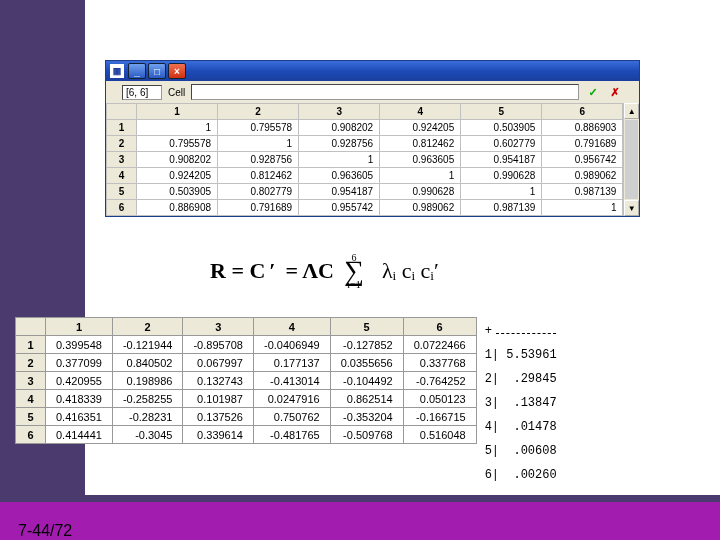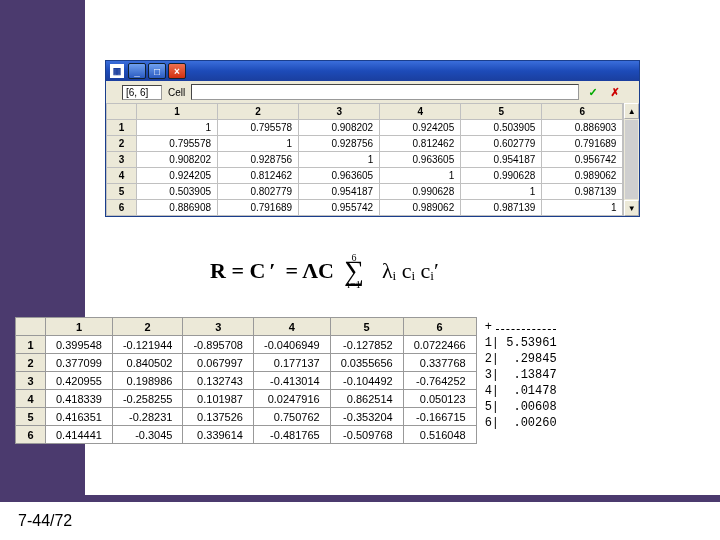--- a/index.html
+++ b/index.html
@@ -175,33 +175,33 @@
   .second-table th {
     background: #ece9d8;
     font-weight: bold;
     text-align: center;
   }
   .second-table th.rowhead { width: 30px; }
 
   .eigen-panel {
     font-family: "Courier New", monospace;
     font-size: 12px;
-    line-height: 16px;
+    line-height: 24px;
     white-space: pre;
     padding-top: 2px;
   }
   .eigen-top { border-top: 1px dashed #000; width: 60px; display: inline-block; margin-left: 4px; }
 
   .footer {
     position: absolute;
     left: 0; bottom: 0;
     width: 720px; height: 38px;
-    background: #ffffff;
-    display: flex;
-    align-items: center;
+    background: #a21caf;
+    display: flex;
+    align-items: flex-end;
     justify-content: space-between;
     padding: 0 18px;
     font-size: 16px;
   }
 </style>
 </head>
 <body>
 
 <div class="content-area">
 

